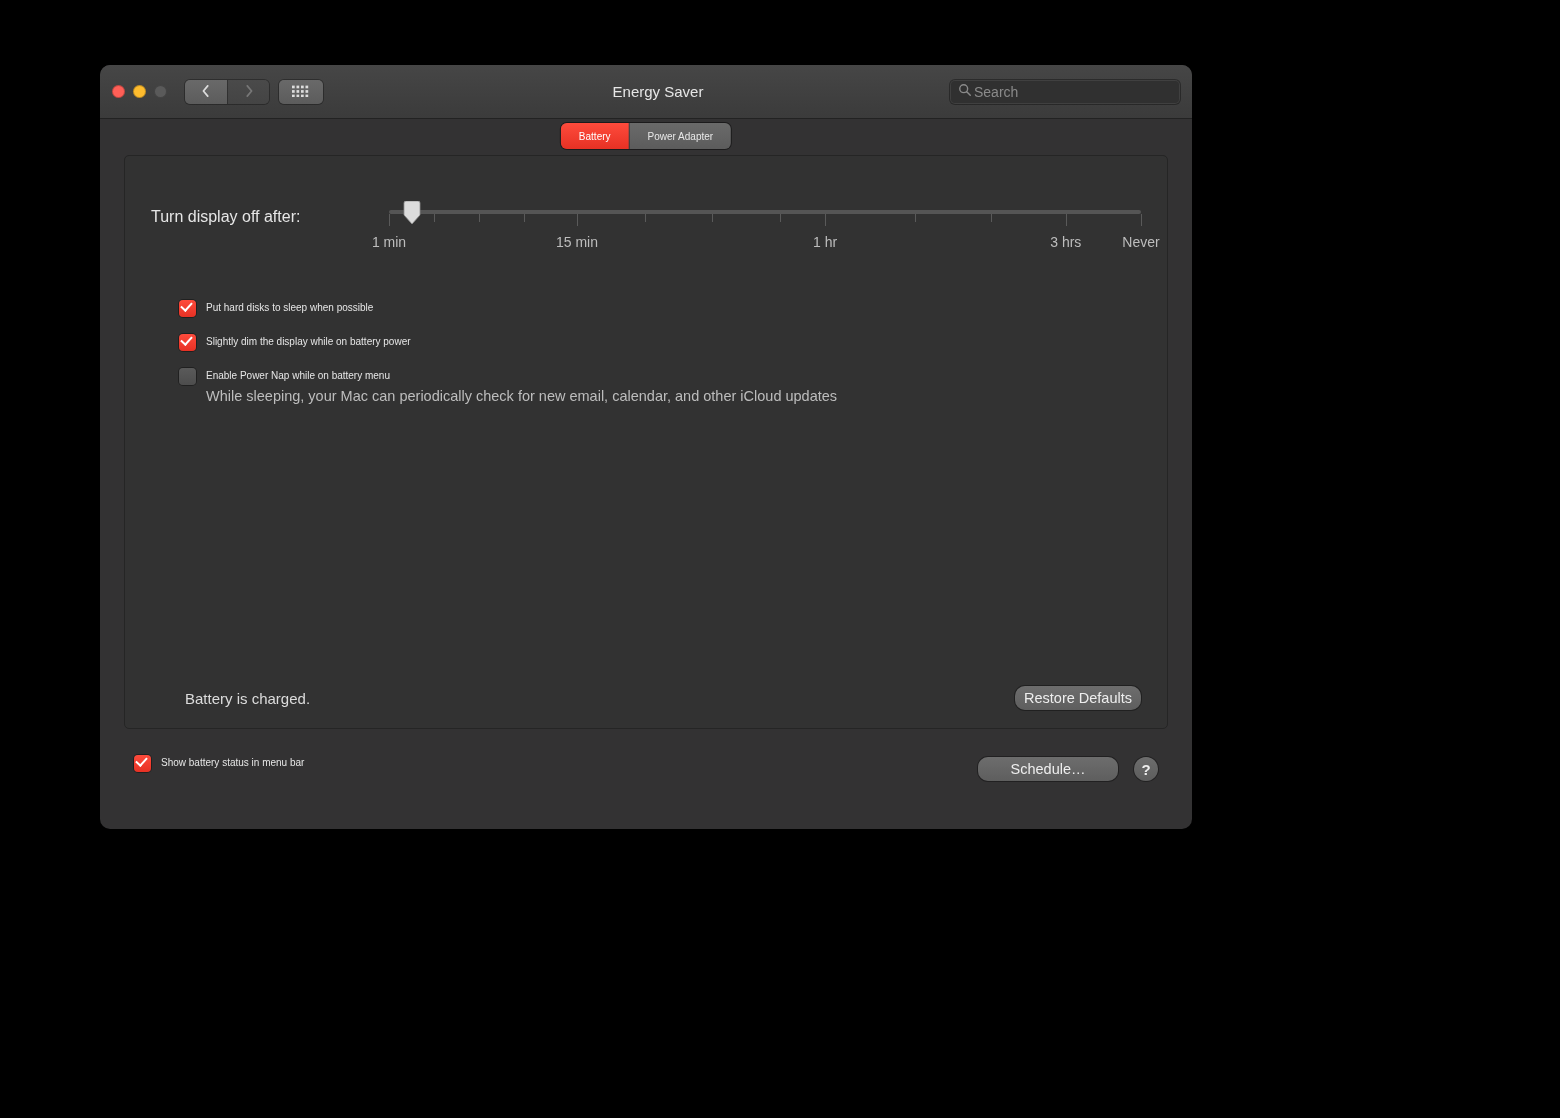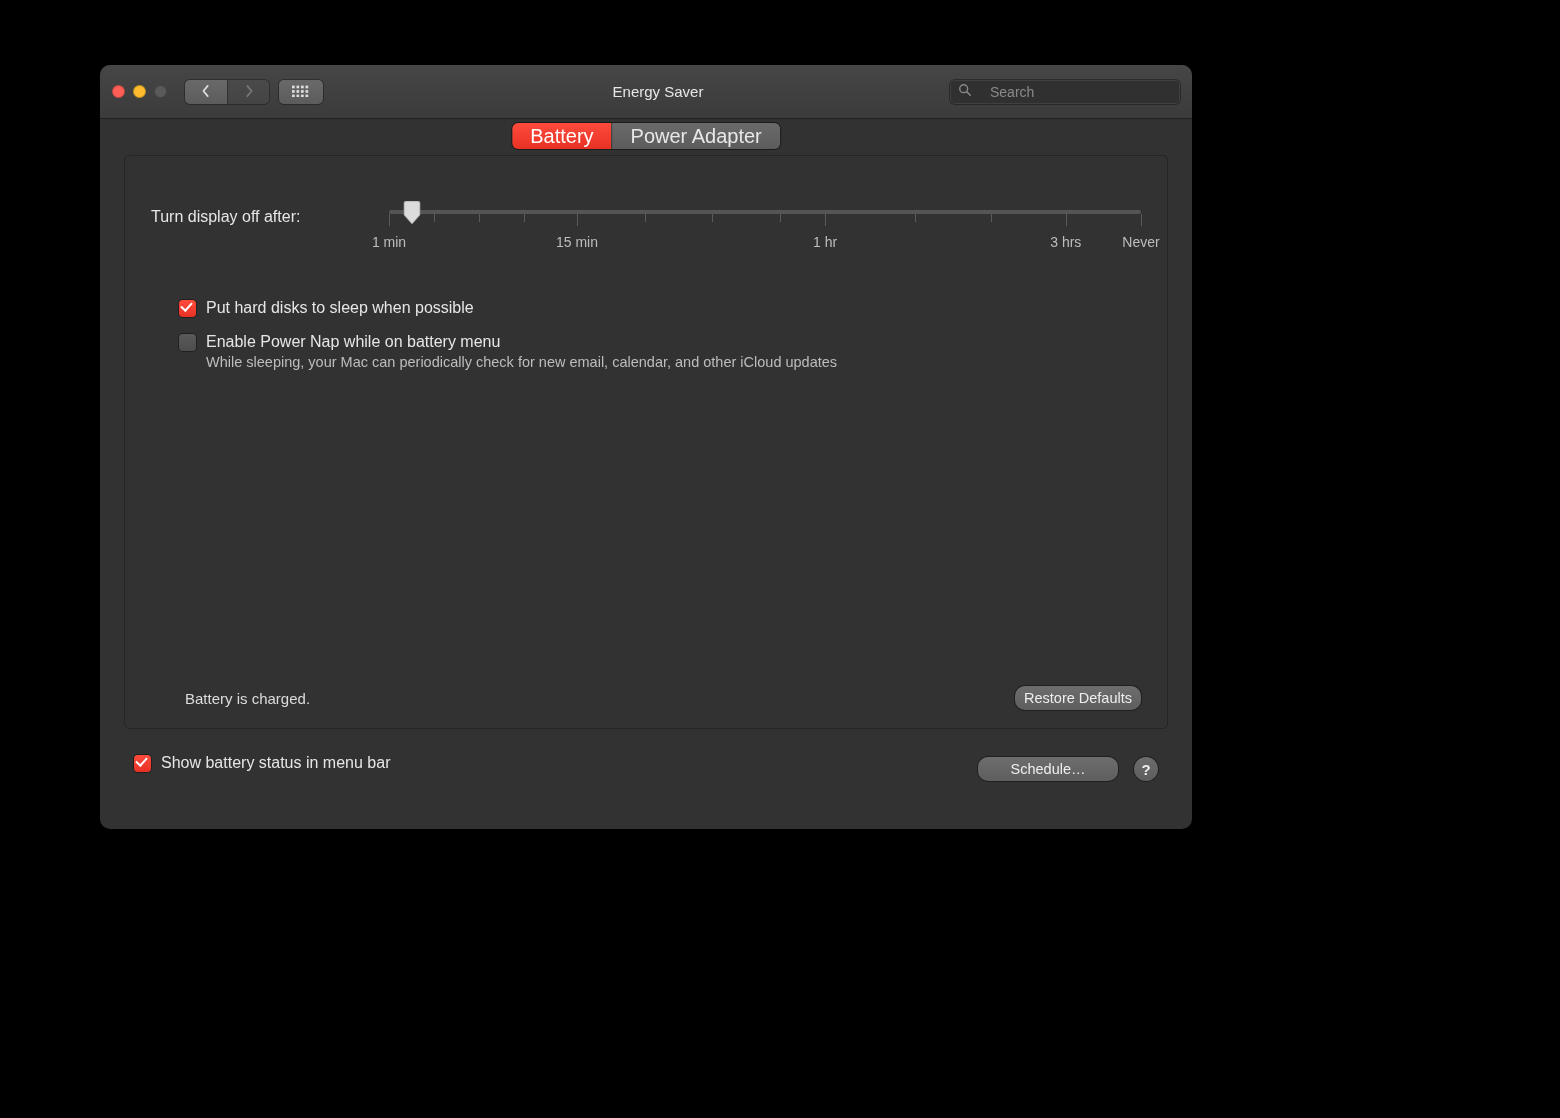--- a/index.html
+++ b/index.html
@@ -87,21 +87,21 @@
   .search {
     margin-left: auto;
     width: 230px;
     height: 24px;
     border-radius: 5px;
     background: #303030;
     box-shadow: inset 0 0 0 1px rgba(255,255,255,.08), 0 0 0 1px rgba(0,0,0,.35);
     display: flex;
     align-items: center;
     padding: 0 8px;
-    gap: 18px;
+    gap: 2px;
   }
   .search input {
     flex: 1;
     background: transparent;
     border: none;
     outline: none;
     color: #ddd;
     font-size: 14px;
   }
   .search input::placeholder { color: #8a8a8a; }
@@ -122,21 +122,21 @@
     border-radius: 6px;
     overflow: hidden;
     box-shadow: 0 0 0 1px rgba(0,0,0,.45);
     z-index: 2;
   }
   .segmented .seg {
     height: 26px;
     padding: 8px 18px;
     display: flex;
     align-items: center;
-    font-size: 20px;
+    font-size: 10px;
     color: #e8e8e8;
     background: linear-gradient(to bottom,#6a6a6a,#5c5c5c);
     cursor: default;
   }
   .segmented .seg.active {
     background: linear-gradient(to bottom,#fe4b3c,#e73124);
     color: #fff;
   }
   .segmented .seg + .seg { border-left: 1px solid rgba(0,0,0,.35); }
 
@@ -227,21 +227,21 @@
   .checkbox.checked::after {
     content: "";
     position: absolute;
     left: 4px; top: 0px;
     width: 5px; height: 9px;
     border: solid #fff;
     border-width: 0 2px 2px 0;
     transform: rotate(42deg);
   }
   .check-label {
-    font-size: 16px;
+    font-size: 10px;
     color: #e6e6e6;
     line-height: 20px;
   }
   .check-desc {
     font-size: 14.5px;
     color: #bdbdbd;
     margin-top: 2px;
   }
 
   .panel-bottom {
@@ -395,20 +395,24 @@
             <span style="left:100%">Never</span>
           </div>
         </div>
       </div>
 
       <div class="check-list">
         <div class="check-row">
           <div class="checkbox checked"></div>
           <div class="check-label">Put hard disks to sleep when possible</div>
         </div>
+        <div class="check-row">
+          <div class="checkbox checked"></div>
+          <div class="check-label">Slightly dim the display while on battery power</div>
+        </div>
         <div class="check-row" style="margin-bottom:0">
           <div class="checkbox unchecked"></div>
           <div>
             <div class="check-label">Enable Power Nap while on battery menu</div>
             <div class="check-desc">While sleeping, your Mac can periodically check for new email, calendar, and other iCloud updates</div>
           </div>
         </div>
       </div>
 
       <div class="panel-bottom">

